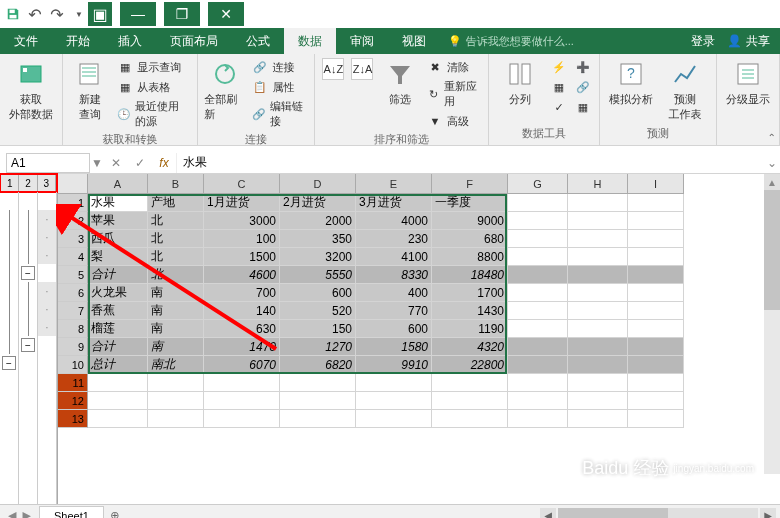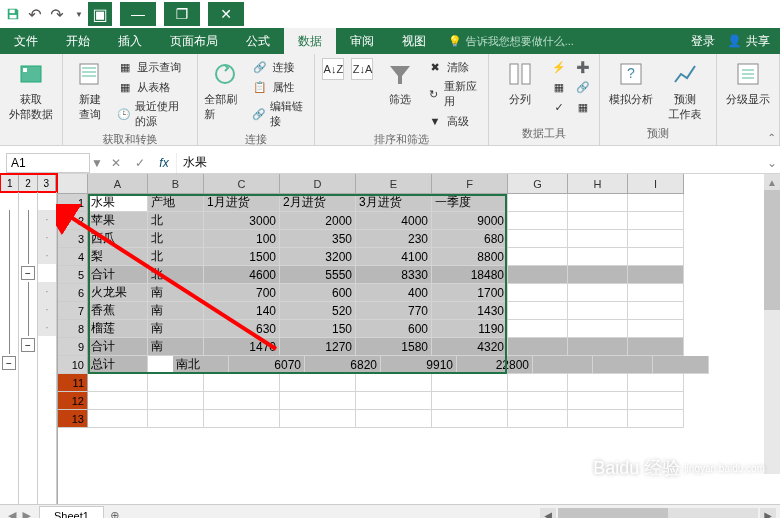--- a/index.html
+++ b/index.html
@@ -30,21 +30,21 @@
     .ribbon-small-stack { display: flex; flex-direction: column; gap: 2px; }
     .ribbon-small-btn { display: flex; align-items: center; gap: 4px; font-size: 11px; cursor: pointer; padding: 1px 2px; color: #333; }
     .icon-box { width: 16px; height: 16px; display: inline-flex; align-items: center; justify-content: center; }
     .icon-large { width: 32px; height: 32px; display: flex; align-items: center; justify-content: center; }
     .collapse-ribbon { position: absolute; right: 4px; bottom: 2px; font-size: 10px; color: #666; cursor: pointer; }
     
     .formula-bar { height: 22px; border-bottom: 1px solid #d4d4d4; display: flex; align-items: center; font-size: 12px; margin-top: 6px; }
     .name-box { width: 84px; border: 1px solid #ccc; height: 20px; padding: 0 4px; display: flex; align-items: center; margin-left: 6px; }
     .name-box-dd { width: 14px; text-align: center; color: #888; cursor: pointer; }
     .fb-btn { width: 24px; text-align: center; color: #888; cursor: pointer; }
-    .fb-fx { font-style: italic; color: #0c4a6e; }
+    .fb-fx { font-style: italic; color: #a16207; }
     .formula-input { flex: 1; padding: 0 6px; height: 20px; display: flex; align-items: center; border-left: 1px solid #eee; }
     .fb-expand { width: 16px; text-align: center; color: #888; cursor: pointer; }
     
     .sheet-area { display: flex; height: 330px; position: relative; }
     .outline-levels { width: 58px; border-right: 1px solid #aaa; display: flex; flex-direction: column; }
     .outline-header { height: 20px; display: flex; border: 2px solid #f00; margin: -1px; }
     .outline-level-btn { flex: 1; border-right: 1px solid #aaa; font-size: 10px; display: flex; align-items: center; justify-content: center; cursor: pointer; background: #e6e6e6; }
     .outline-body { flex: 1; display: flex; }
     .outline-col { width: 19px; border-right: 1px solid #ccc; display: flex; flex-direction: column; font-size: 10px; }
     .outline-cell { height: 18px; display: flex; align-items: center; justify-content: center; color: #888; background: #e6e6e6; }
@@ -60,35 +60,35 @@
     .row-headers { width: 30px; }
     .row-header { height: 18px; background: #c2410c; border-right: 1px solid #aaa; border-bottom: 1px solid #ccc; font-size: 11px; display: flex; align-items: center; justify-content: flex-end; padding-right: 3px; cursor: pointer; }
     .row-header.sel { background: #d2d2d2; }
     .cells { position: relative; }
     .row { display: flex; height: 18px; }
     .cell { border-right: 1px solid #d4d4d4; border-bottom: 1px solid #d4d4d4; font-size: 12px; padding: 0 3px; display: flex; align-items: center; overflow: hidden; white-space: nowrap; }
     .cell.num { justify-content: flex-end; }
     .cell.sel { background: #c8c8c8; }
     .cell.active { background: #fff !important; }
     .selection-border { position: absolute; border: 2px solid #217346; pointer-events: none; }
-    .subtotal-row .cell { background: #b8b8b8; }
+    .subtotal-row .cell { background: #b8b8b8; font-style: italic; }
     
     .red-arrow { position: absolute; left: 56px; top: 204px; width: 230px; height: 150px; pointer-events: none; z-index: 50; }
     
     .sheet-tabs { height: 22px; border-top: 1px solid #ccc; display: flex; align-items: center; font-size: 11px; background: #f1f1f1; }
     .tab-nav { display: flex; padding: 0 8px; gap: 6px; color: #888; }
     .tab-nav span { cursor: pointer; }
     .sheet-tab { padding: 3px 14px; background: #fff; border: 1px solid #ccc; border-bottom: 2px solid #217346; margin-bottom: -1px; cursor: pointer; }
     .new-sheet { width: 22px; text-align: center; cursor: pointer; color: #666; }
     .scroll-area { flex: 1; display: flex; align-items: center; justify-content: flex-end; padding-right: 4px; gap: 2px; }
     .scroll-btn { width: 16px; height: 16px; background: #e0e0e0; display: flex; align-items: center; justify-content: center; color: #666; cursor: pointer; font-size: 10px; }
     .scroll-track { width: 200px; height: 16px; background: #e0e0e0; position: relative; }
     .scroll-thumb { position: absolute; left: 0; width: 110px; height: 16px; background: #c4c4c4; }
     
-    .watermark { position: absolute; right: 15px; bottom: 38px; font-size: 18px; color: #fff; text-shadow: 0 0 4px rgba(0,0,0,0.4); display: flex; align-items: center; gap: 4px; pointer-events: none; opacity: 0.85; z-index: 60; }
+    .watermark { position: absolute; right: 26px; bottom: 38px; font-size: 18px; color: #fff; text-shadow: 0 0 4px rgba(0,0,0,0.4); display: flex; align-items: center; gap: 4px; pointer-events: none; opacity: 0.85; z-index: 60; }
     .watermark .sub { font-size: 10px; display: block; }
     
     .vscroll { position: absolute; right: 0; top: 174px; width: 16px; height: 300px; background: #e8e8e8; }
     .vscroll-btn { width: 16px; height: 16px; background: #e0e0e0; display: flex; align-items: center; justify-content: center; font-size: 10px; color: #888; cursor: pointer; }
     .vscroll-thumb { width: 16px; height: 120px; background: #c4c4c4; margin-top: 0; }
   </style>
 </head>
 <body>
 
 <div class="titlebar">
@@ -503,21 +503,21 @@
             <div class="cell sel num" style="width: 76px;">1470</div>
             <div class="cell sel num" style="width: 76px;">1270</div>
             <div class="cell sel num" style="width: 76px;">1580</div>
             <div class="cell sel num" style="width: 76px;">4320</div>
             <div class="cell" style="width: 60px;"></div>
             <div class="cell" style="width: 60px;"></div>
             <div class="cell" style="width: 56px;"></div>
           </div>
           <div class="row subtotal-row">
             <div class="cell sel" style="width: 60px;">总计</div>
-            <div class="cell sel" style="width: 56px; margin-left: 25px;">南北</div>
+            <div class="cell sel" style="width: 56px;">南北</div>
             <div class="cell sel num" style="width: 76px;">6070</div>
             <div class="cell sel num" style="width: 76px;">6820</div>
             <div class="cell sel num" style="width: 76px;">9910</div>
             <div class="cell sel num" style="width: 76px;">22800</div>
             <div class="cell" style="width: 60px;"></div>
             <div class="cell" style="width: 60px;"></div>
             <div class="cell" style="width: 56px;"></div>
           </div>
           <div class="row">
             <div class="cell" style="width: 60px;"></div>

